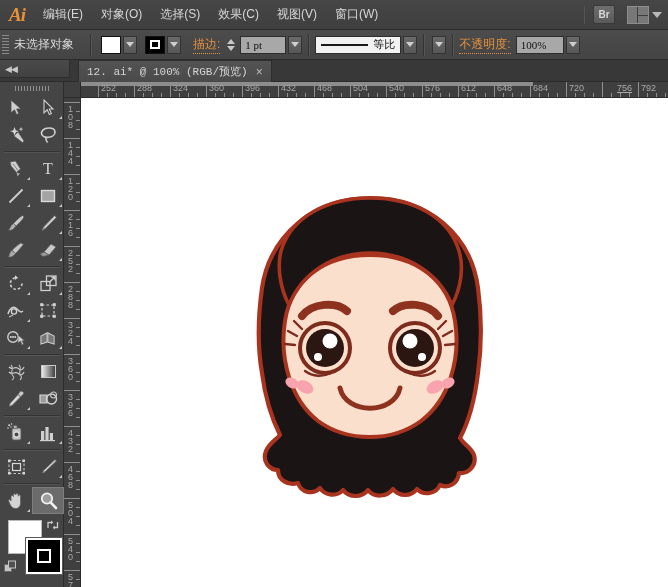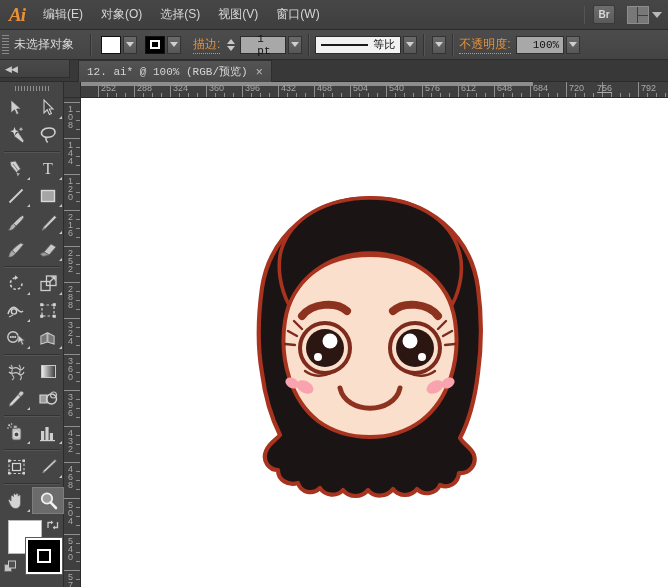--- a/index.html
+++ b/index.html
@@ -80,22 +80,22 @@
   }
   .spin {
     width:12px;height:18px; margin:0 3px 0 5px;
     display:flex;flex-direction:column;justify-content:center;gap:2px;align-items:center;
   }
   .spin i { width:0;height:0;border-left:4px solid transparent;border-right:4px solid transparent; }
   .spin i.up{border-bottom:5px solid #c8c8c8;}
   .spin i.dn{border-top:5px solid #c8c8c8;}
   .field {
     height:18px; background:#a8a8a8; border:1px solid #2d2d2d;
-    color:#111; font-size:11px; display:flex;align-items:center; padding:0 16px;
-    font-family:Liberation Mono, monospace;
+    color:#111; font-size:11px; display:flex;align-items:center; padding:0 4px;
+    font-family:Liberation Serif, serif;
   }
   .combo {
     height:18px; background:#f2f2f2; border:1px solid #2d2d2d;
     color:#111; font-size:11px; display:flex;align-items:center; padding:0 5px; white-space:nowrap;
   }
   .line-preview { width:54px;height:2px;background:#1a1a1a; margin-right:5px; }
   .dot-preview { width:4px;height:4px;border-radius:50%;background:#1a1a1a; margin-right:7px; margin-left:2px;}
 
   
   .tabbar {
@@ -201,20 +201,21 @@
 <body>
 
 <div id="app">
 
   <div class="menubar">
     <div class="ai-logo">Ai</div>
     <div class="menu-items">
       <div class="menu-item">编辑(E)</div>
       <div class="menu-item">对象(O)</div>
       <div class="menu-item">选择(S)</div>
+      <div class="menu-item">效果(C)</div>
       <div class="menu-item">视图(V)</div>
       <div class="menu-item">窗口(W)</div>
     </div>
     <div class="menubar-right">
       <div class="mb-sep"></div>
       <div class="br-btn">Br</div>
       <div class="ws-btn">
         <span class="ws-ico"></span>
         <span class="tri-down"></span>
       </div>
@@ -616,21 +617,21 @@
       <div class="lbl" style="left: 452px;">684</div>
       <div class="tick" style="left: 458px; height: 4px;"></div>
       <div class="tick" style="left: 467px; height: 4px;"></div>
       <div class="tick" style="left: 476px; height: 4px;"></div>
       <div class="tick" style="left: 485px; height: 15px;"></div>
       <div class="lbl" style="left: 488px;">720</div>
       <div class="tick" style="left: 494px; height: 4px;"></div>
       <div class="tick" style="left: 503px; height: 4px;"></div>
       <div class="tick" style="left: 512px; height: 4px;"></div>
       <div class="tick" style="left: 521px; height: 15px;"></div>
-      <div class="lbl" style="left: 516px; text-decoration: underline;">756</div>
+      <div class="lbl" style="left: 536px; text-decoration: underline;">756</div>
       <div class="tick" style="left: 530px; height: 4px;"></div>
       <div class="tick" style="left: 539px; height: 4px;"></div>
       <div class="tick" style="left: 548px; height: 4px;"></div>
       <div class="tick" style="left: 557px; height: 15px;"></div>
       <div class="lbl" style="left: 560px;">792</div>
       <div class="tick" style="left: 566px; height: 4px;"></div>
       <div class="tick" style="left: 575px; height: 4px;"></div>
       <div class="tick" style="left: 584px; height: 4px;"></div>
     </div>
 

